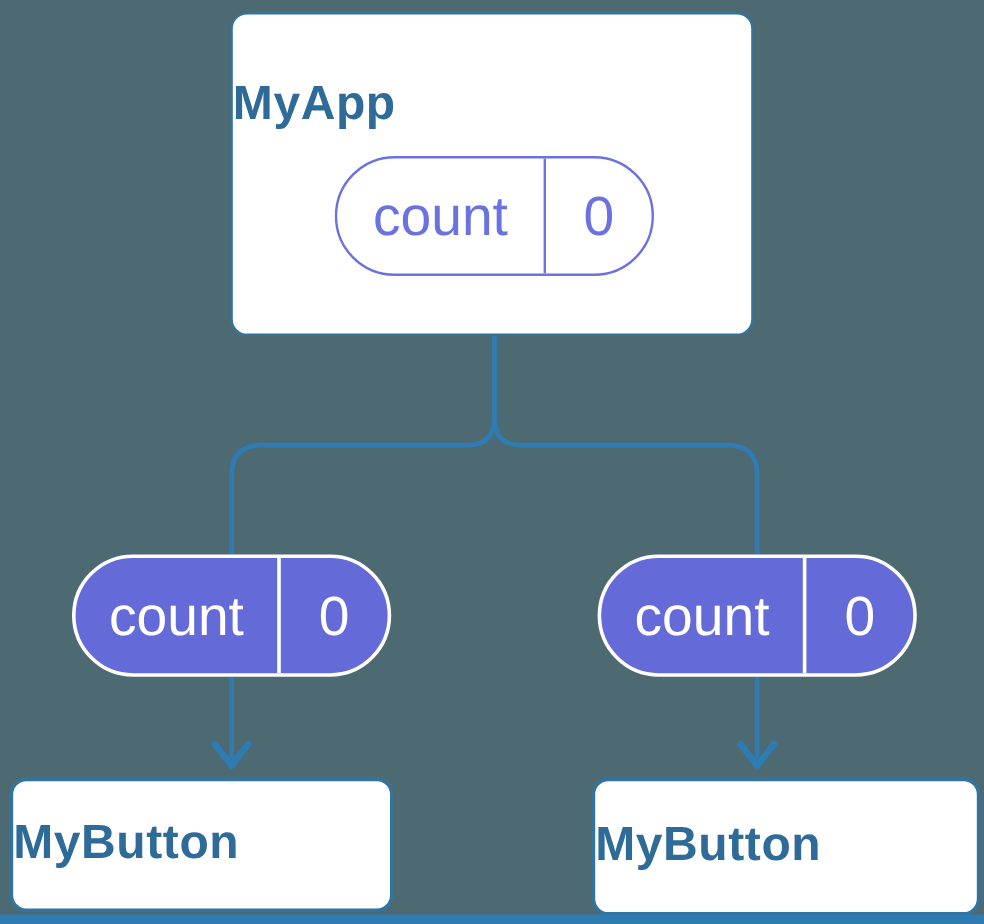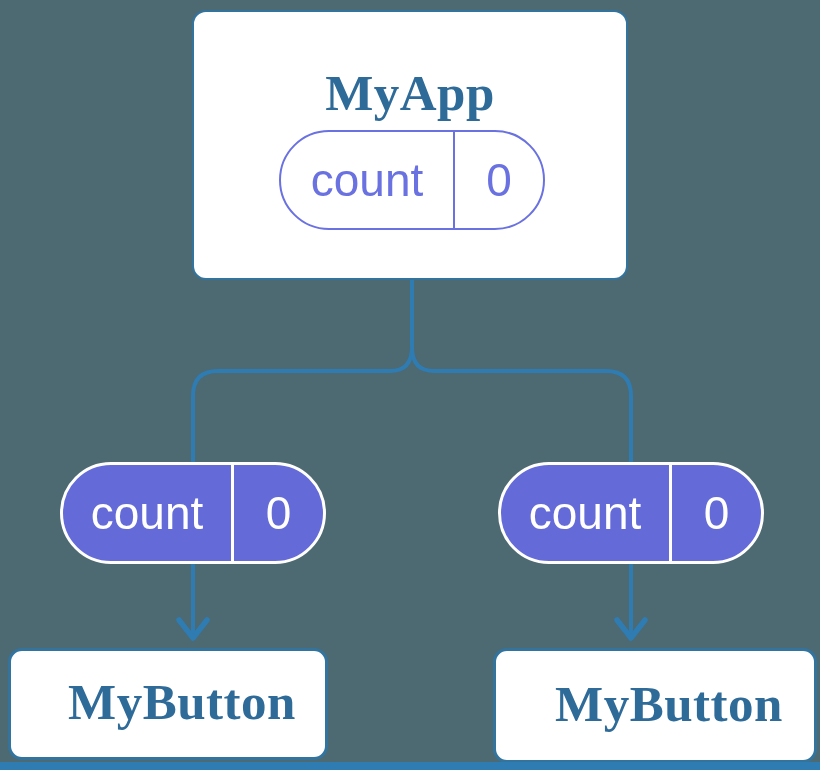--- a/index.html
+++ b/index.html
@@ -27,30 +27,29 @@
     border: 2.5px solid #33749F;
     border-radius: 14px;
   }
   .node-root { left: 192px; top: 10px; width: 436px; height: 270px; }
   .node-leaf-left  { left: 8px;   top: 648px; width: 320px; height: 112px; border-width: 3px; }
   .node-leaf-right { left: 493px; top: 648px; width: 324px; height: 115px; border-width: 3px; }
 
   .node-title {
     position: absolute;
     left: 0; right: 0;
-    text-align: center;
-    font-size: 51px;
+    text-align: left;
+    font-size: 40px;
     font-weight: 600;
     color: #2F6B99;
     letter-spacing: 0.5px;
-    font-family: Liberation Serif, serif;
   }
   .node-root .node-title { top: 52px; }
   .node-leaf-left .node-title, .node-leaf-right .node-title {
-    top: 50%; transform: translateY(-54%); padding-left: 28px;
+    top: 50%; transform: translateY(-54%);
   }
 
   .pill {
     display: flex;
     align-items: stretch;
     font-size: 46px;
     overflow: hidden;
   }
   .pill .cell {
     display: flex;

